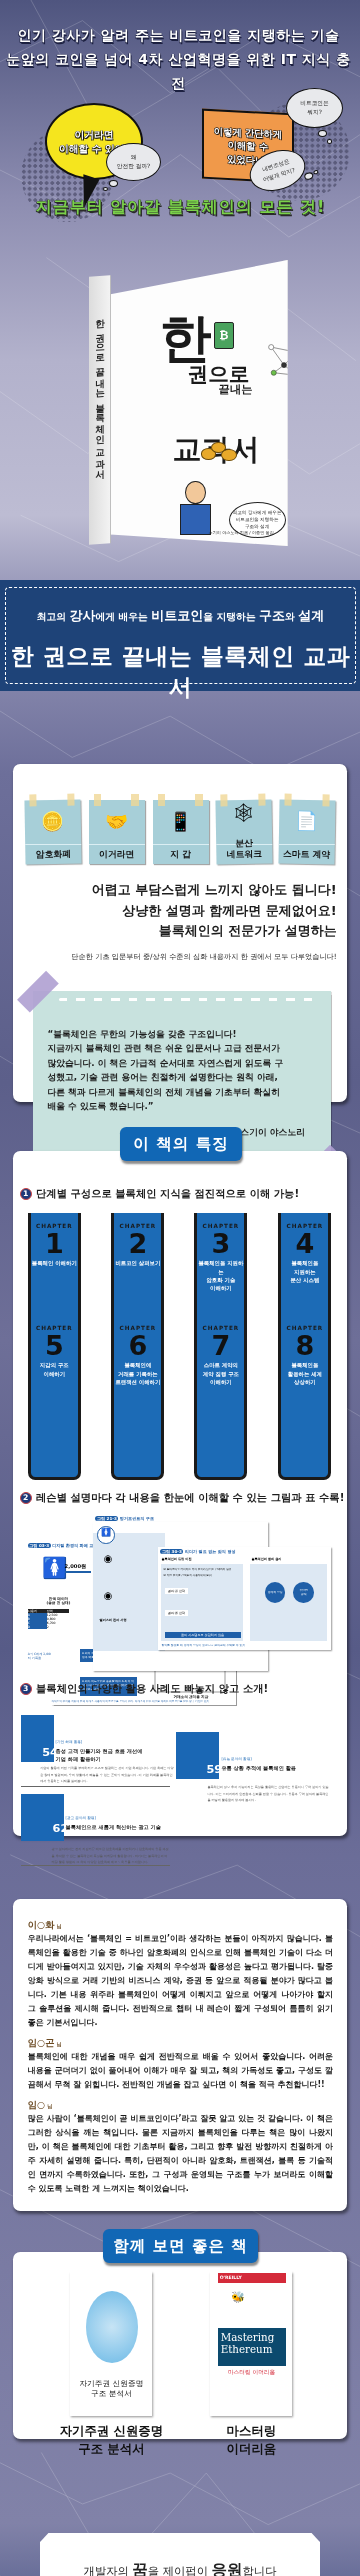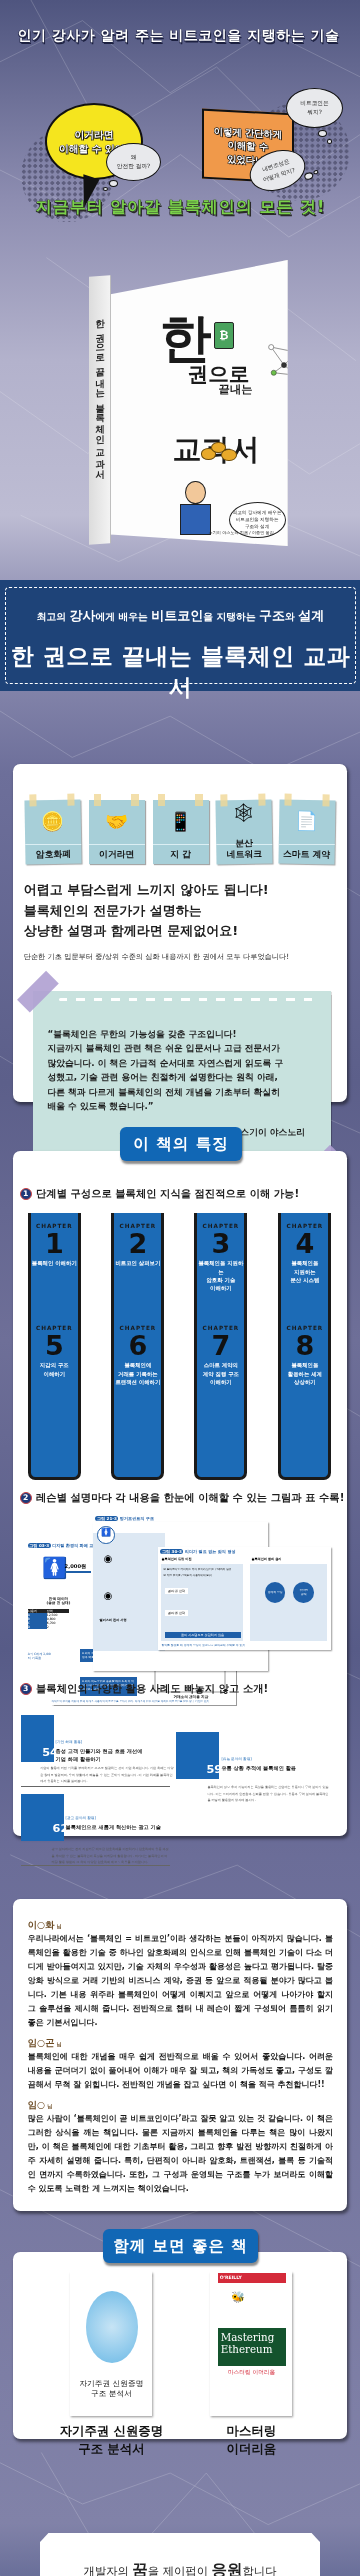--- a/index.html
+++ b/index.html
@@ -43,21 +43,21 @@
 .banner .l1{position:absolute;top:27px;width:361px;text-align:center;color:#fff;font-size:9.8px;font-weight:bold}
 .banner .l1 b{font-size:13px}
 .banner .l2{position:absolute;top:61px;width:361px;text-align:center;color:#fff;font-size:23px;font-weight:bold;letter-spacing:0.5px}
 
 .card{position:absolute;left:13.4px;width:334px;background:#fff;border-radius:7.2px;box-shadow:1.5px 2.6px 3.1px rgba(0,0,0,.45)}
 .notes{position:absolute;top:36px;left:10.3px;width:313px;height:72px}
 .note{position:absolute;top:0;width:56px;height:64px;background:#a7cfd8;background-image:repeating-linear-gradient(180deg,transparent 0 44px,#dbeef3 44px 45px,transparent 45px 49px);box-shadow:1px 1px 1px rgba(0,0,0,.35)}
 .note .tape{position:absolute;top:-6.2px;width:7.2px;height:12.4px;background:rgba(240,215,150,.8)}
 .note .ic{position:absolute;left:0;top:7.2px;width:56px;height:29px;display:flex;align-items:center;justify-content:center;font-size:18.5px}
 .note .lbl{position:absolute;left:0;bottom:5.2px;width:56px;text-align:center;font-weight:bold;font-size:8.8px;color:#111;line-height:10.3px}
-.card-h{position:absolute;width:313px;text-align:left;font-weight:bold;color:#1d1d1d}
+.card-h{position:absolute;width:313px;text-align:right;font-weight:bold;color:#1d1d1d}
 .quote{position:absolute;left:19.6px;top:227px;width:298px;height:173px;background:#c8e2de;box-shadow:0.5px 1px 1px rgba(0,0,0,.25)}
 .quote .holes{position:absolute;top:7.2px;left:26px;right:15.5px;height:3.1px;background-image:repeating-linear-gradient(90deg,#fff 0 8.2px,transparent 8.2px 17.5px);border-radius:1.5px}
 .quote .txt{position:absolute;left:14.4px;top:36px;width:273px;font-size:8.8px;line-height:14.4px;color:#1d1d1d;font-weight:bold;white-space:pre-line}
 .quote .auth{position:absolute;right:26px;top:136px;font-size:8.8px;font-weight:bold;color:#1d1d1d}
 .tape2{position:absolute;width:17.5px;height:41px;background:rgba(175,160,210,.9)}
 
 .badge{position:absolute;left:120px;width:122px;height:34px;background:#1167b5;border-radius:6.2px;color:#fff;font-weight:bold;font-size:15.5px;display:flex;align-items:center;justify-content:center;letter-spacing:1px;box-shadow:1px 2.1px 2.1px rgba(0,0,0,.45);z-index:3}
 .feat-h{position:absolute;left:6.2px;font-size:10.3px;font-weight:bold;color:#1d1d1d;display:flex;align-items:center;gap:4.1px}
 .num{display:inline-flex;width:12.4px;height:12.4px;border-radius:50%;background:#1e3a7a;border:1px solid #c44;color:#fff;font-size:7.7px;align-items:center;justify-content:center}
 .chap{position:absolute;width:53px;height:143px;background:#1c6bb6;border:3.1px solid #1a1a1a;border-top:none;border-radius:0 0 7.2px 7.2px;text-align:center}
@@ -95,20 +95,21 @@
     <g stroke="#fff" stroke-width="1" fill="none">
       <path d="M0 120 L160 40 L330 180 L520 60 L700 150 M60 0 L200 260 L420 130 L610 320 L700 260 M0 330 L180 420 L350 300 L560 460 L700 380 M90 500 L260 620 L480 540 L690 700 M0 760 L170 880 L390 780 L600 920 L700 860 M40 1000 L230 1090 L470 980 L700 1080"></path>
       <path d="M0 1380 L140 1470 L330 1390 L520 1500 L700 1420 M60 1600 L280 1700 L500 1620 L700 1740 M0 2050 L200 2170 L430 2080 L700 2200 M30 2600 L250 2700 L480 2620 L700 2750 M0 3100 L190 3220 L420 3130 L700 3260 M20 3600 L240 3700 L460 3620 L700 3760 M0 4250 L200 4350 L450 4270 L700 4400 M0 4780 L160 4860 L330 4800 L520 4900 L700 4820 M80 4760 L220 5000 L400 4800 L600 5050 M0 5000 L300 5100 L700 5000"></path>
       <path d="M0 1150 L120 1240 L260 1160 L440 1260 L700 1170 M350 1180 L470 1300 L640 1200"></path>
     </g>
   </svg>
 
   <section class="sec" style="top:0;height:577px">
     <div class="hero-title">
       <div>인기 강사가 알려 주는 비트코인을 지탱하는 기술</div>
+      <div>눈앞의 코인을 넘어 4차 산업혁명을 위한 IT 지식 충전</div>
     </div>
     <div class="halftone" style="left:20.6px;top:129px;width:93px;height:93px"></div>
     <div class="halftone" style="left:247px;top:103px;width:103px;height:98px"></div>
     <div class="bubble-y">
         <span style="white-space:pre-line">이거라면
 이해할 수 있어!</span>
       </div>
     <div class="bubble-o">
         <span style="white-space:pre-line">이렇게 간단하게
 이해할 수
@@ -211,22 +212,22 @@
         </div>
       <div class="note" style="left:255px;transform:rotate(1deg)">
           <i class="tape" style="left:5.2px"></i>
           <i class="tape" style="right:6.2px"></i>
           <div class="ic">📄</div>
           <div class="lbl">스마트 계약</div>
         </div>
     </div>
     <div class="card-h" style="left:10.3px;top:116px;font-size:13px;line-height:20.6px">
       <div>어렵고 부담스럽게 느끼지 않아도 됩니다!</div>
+        <div>상냥한 설명과 함께라면 문제없어요!</div>
         <div>블록체인의 전문가가 설명하는</div>
-        <div>상냥한 설명과 함께라면 문제없어요!</div>
     </div>
     <div class="card-h" style="left:10.3px;top:188px;font-size:7.2px;font-weight:normal">단순한 기초 입문부터 중/상위 수준의 심화 내용까지 한 권에서 모두 다루었습니다!</div>
     <div class="quote">
       <div class="holes"></div>
       <div class="txt">“블록체인은 무한의 가능성을 갖춘 구조입니다!
  지금까지 블록체인 관련 책은 쉬운 입문서나 고급 전문서가
  많았습니다. 이 책은 가급적 순서대로 자연스럽게 읽도록 구
  성했고, 기술 관련 용어는 친절하게 설명한다는 원칙 아래,
  다른 책과 다르게 블록체인의 전체 개념을 기초부터 확실히
  배울 수 있도록 했습니다.”</div>
@@ -415,21 +416,21 @@
 
   <div class="badge" style="top:2229px;left:103px;width:155px">함께 보면 좋은 책</div>
   <section class="card" style="top:2252px;height:187px">
     <a class="rbook" style="left:57px;top:18.5px;display:block">
       <div style="position:absolute;left:15.5px;top:20.6px;width:52px;height:72px;border-radius:50%;background:radial-gradient(circle,#c7e4f5,#6bb9e6)"></div>
       <div style="position:absolute;left:0;top:108px;width:82px;text-align:center;font-size:7.7px;line-height:10.3px;white-space:pre-line;color:#111">자기주권 신원증명
 구조 분석서</div>
     </a>
     <a class="rbook" style="left:197px;top:18.5px;display:block">
       <div style="position:absolute;left:7.2px;top:2.1px;width:68px;height:10.3px;background:#d42a3a;color:#fff;font-size:4.6px;font-weight:bold;padding:2.1px">O'REILLY</div>
-      <div style="position:absolute;left:7.2px;top:57px;width:68px;height:38px;background:#14532d;color:#fff;font-family:'DejaVu Serif',serif;font-size:10.3px;line-height:12.4px;padding:3.1px;white-space:pre-line">Mastering
+      <div style="position:absolute;left:7.2px;top:57px;width:68px;height:38px;background:#0c4a6e;color:#fff;font-family:'DejaVu Serif',serif;font-size:10.3px;line-height:12.4px;padding:3.1px;white-space:pre-line">Mastering
 Ethereum</div>
       <div style="position:absolute;left:7.2px;top:98px;width:68px;text-align:center;color:#d42a3a;font-size:5.7px">마스터링 이더리움</div>
       <div style="position:absolute;left:20.6px;top:20.6px;font-size:11.3px;color:#666">🐝</div>
     </a>
     <div class="rtitle" style="left:31px;top:176px;top:170px">자기주권 신원증명
 구조 분석서</div>
     <div class="rtitle" style="left:171px;top:170px">마스터링
 이더리움</div>
   </section>
 

